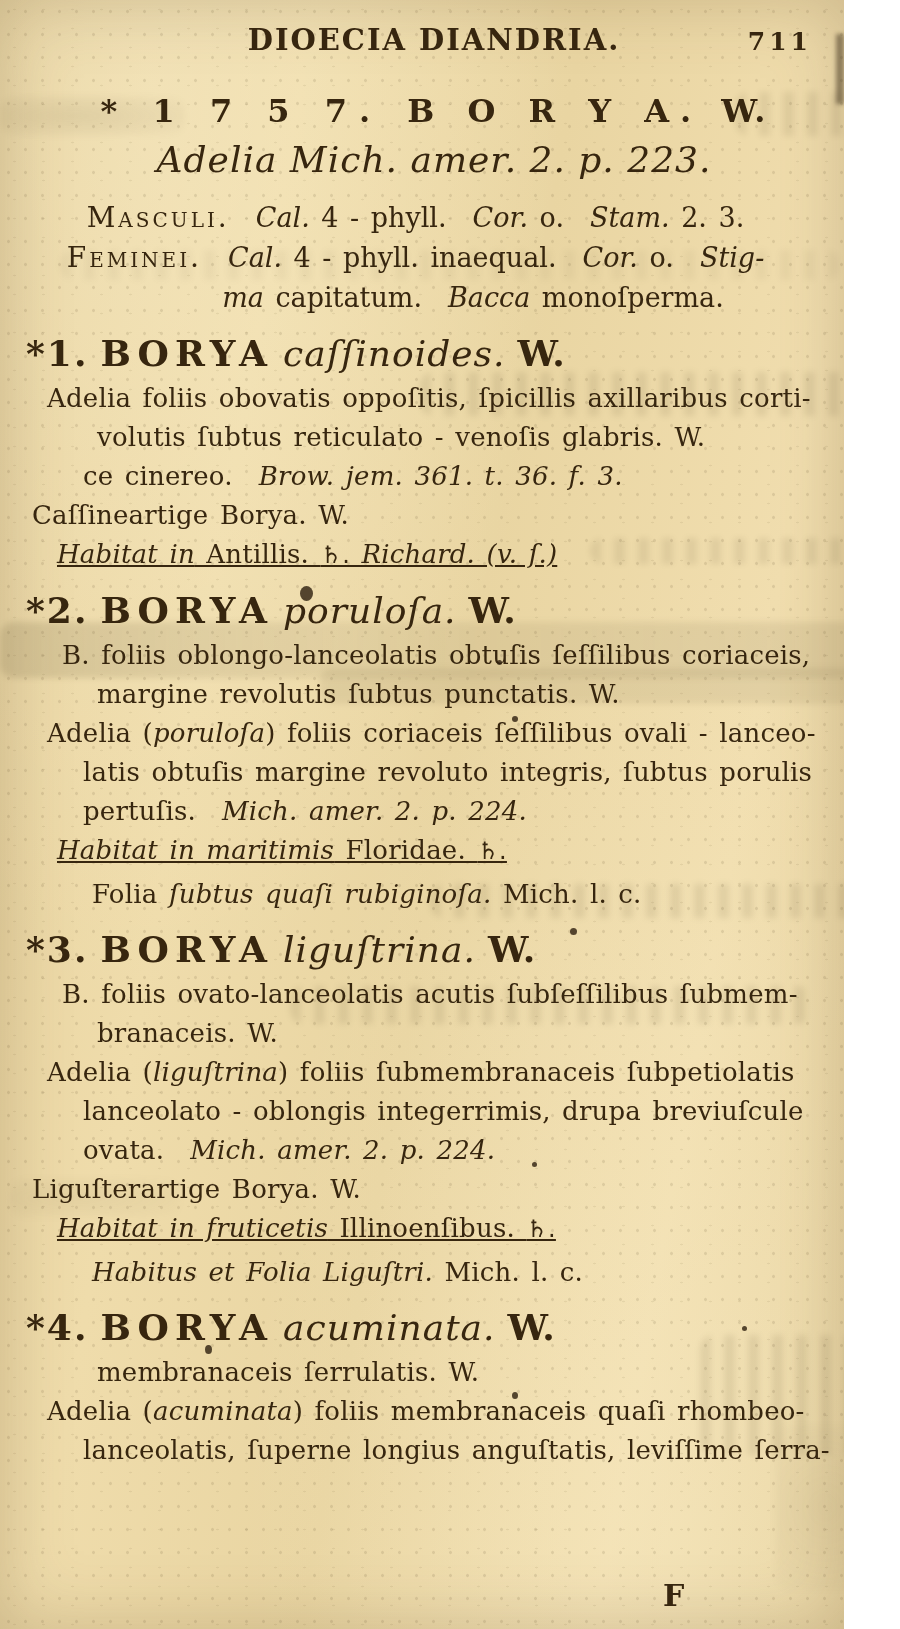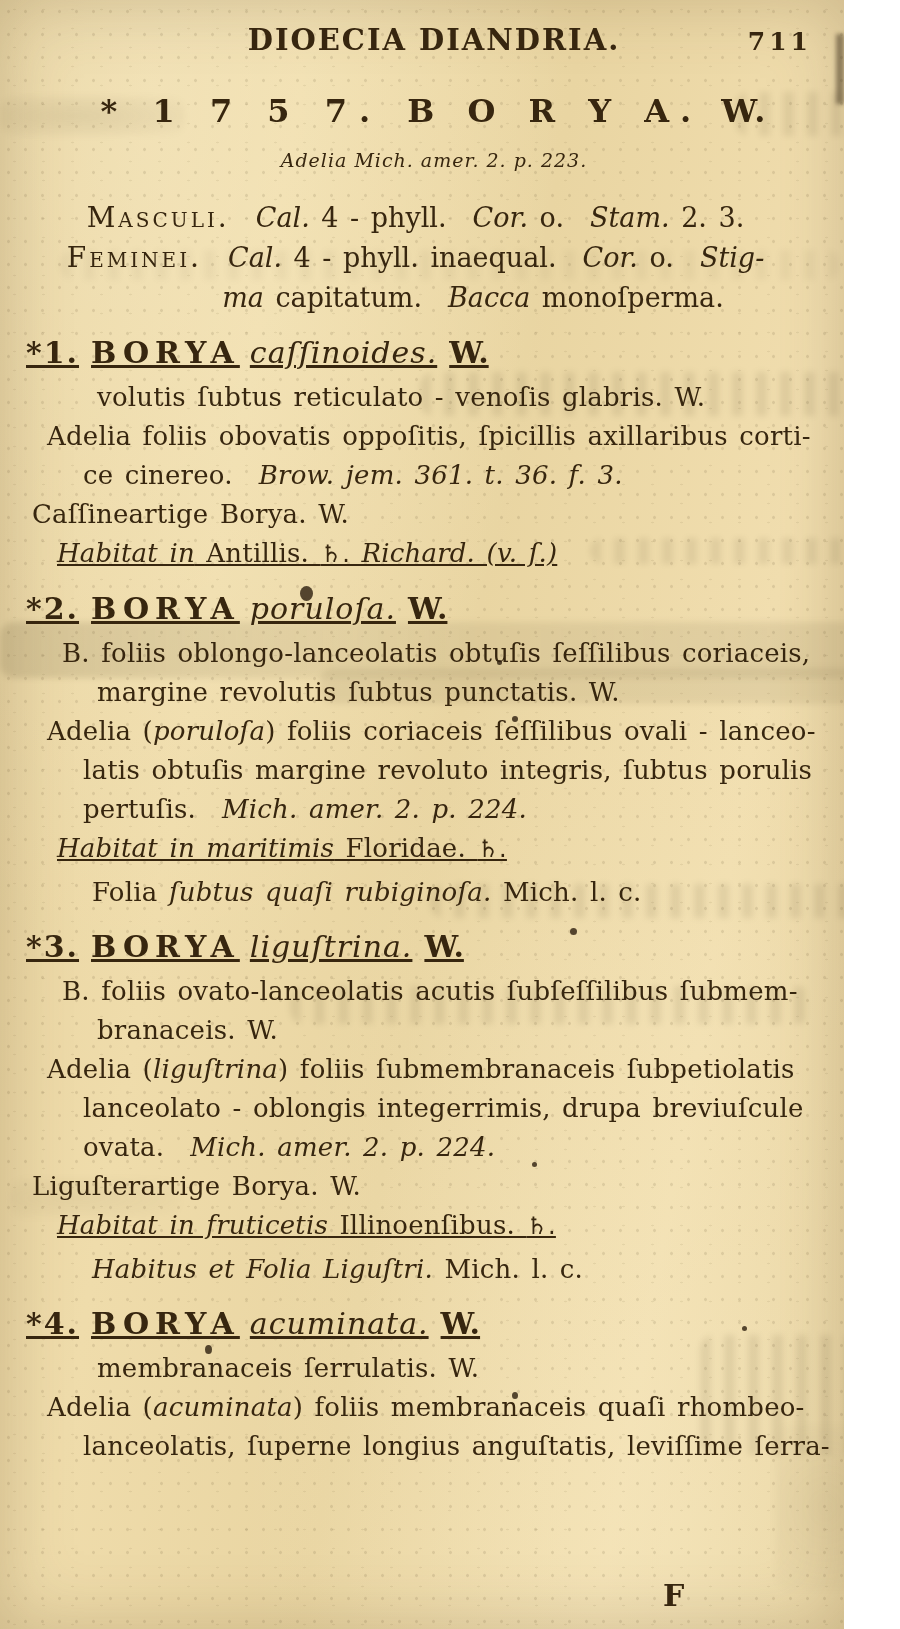--- a/index.html
+++ b/index.html
@@ -19,29 +19,29 @@
   
   .page-header{position:relative;text-align:center;font-weight:700;font-size:29px;
     letter-spacing:2px;line-height:44px;white-space:nowrap;}
   .page-number{position:absolute;right:-6px;top:2px;font-size:25px;letter-spacing:4px;font-weight:700;}
 
   
   .genus-head{text-align:center;font-size:32px;font-weight:700;margin-top:26px;line-height:46px;white-space:nowrap;}
   .gh-num{letter-spacing:12px;}
   .gh-name{letter-spacing:11px;margin-left:14px;}
   .gh-auth{margin-left:8px;letter-spacing:2px;}
-  .genus-syn{text-align:center;font-style:italic;font-size:19px;line-height:40px;margin-top:6px;letter-spacing:1px;}
+  .genus-syn{text-align:center;font-style:italic;font-size:36px;line-height:40px;margin-top:6px;letter-spacing:1px;}
   .sex-line{font-size:27px;line-height:40px;margin-left:-37px;white-space:nowrap;word-spacing:3px;text-align:center;}
   .sex-line.first{margin-top:18px;}
   .fem-wrap{margin-left:78px;}
   .scaps{font-variant:small-caps;letter-spacing:3px;font-size:28px;}
 
   
   .species{margin-top:12px;}
-  .sp-head{margin:10px 0 2px -36px;font-size:30px;line-height:46px;white-space:nowrap;text-decoration:underline;}
+  .sp-head{margin:10px 0 2px -36px;font-size:36px;line-height:46px;white-space:nowrap;}
   .sp-num{font-weight:700;letter-spacing:2px;}
   .sp-name{font-weight:700;letter-spacing:6px;margin-left:12px;}
   .sp-epi{font-style:italic;margin-left:10px;letter-spacing:1px;}
   .sp-auth{font-weight:700;margin-left:12px;}
   .line{font-size:26px;line-height:39px;white-space:nowrap;word-spacing:3px;letter-spacing:.2px;}
   .l-diag-first{margin-left:0;}
   .l-diag-cont{margin-left:35px;}
   .l-syn-first{margin-left:-15px;}
   .l-syn-cont{margin-left:21px;}
   .l-german{margin-left:-30px;}
@@ -123,22 +123,22 @@
     </div>
     <div class="genus-syn">Adelia Mich. amer. 2. p. 223.</div>
 
     <div class="sex-line first"><span class="scaps">Masculi.</span><span class="it gap">Cal.</span><span class=""> 4 - phyll.</span><span class="it gap">Cor.</span><span class=""> o.</span><span class="it gap">Stam.</span><span class=""> 2. 3.</span></div>
     <div class="sex-line"><span class="scaps">Feminei.</span><span class="it gap">Cal.</span><span class=""> 4 - phyll. inaequal.</span><span class="it gap">Cor.</span><span class=""> o.</span><span class="it gap">Stig-</span></div>
     <div class="sex-line fem-wrap"><span class="it">ma</span><span class=""> capitatum.</span><span class="it gap">Bacca</span><span class=""> monoſperma.</span></div>
 
     <div id="species-list">
         <section class="species">
           <div class="sp-head"><span class="sp-num">*1.</span><span class="sp-name">BORYA</span><span class="sp-epi">caſſinoides.</span><span class="sp-auth">W.</span></div>
+          <div class="line l-syn-first"><span class="">Adelia foliis obovatis oppoſitis, ſpicillis axillaribus corti-</span></div>
           <div class="line l-diag-cont"><span class="">volutis ſubtus reticulato - venoſis glabris. W.</span></div>
-          <div class="line l-syn-first"><span class="">Adelia foliis obovatis oppoſitis, ſpicillis axillaribus corti-</span></div>
           <div class="line l-syn-cont"><span class="">ce cinereo.</span><span class="it gap">Brow. jem. 361. t. 36. f. 3.</span></div>
           <div class="line l-german"><span class="">Caſſineartige Borya. W.</span></div>
           <div class="line l-habitat"><span class="it">Habitat in</span><span class=""> Antillis. </span><span class="sym">♄.</span><span class="it"> Richard. (v. ſ.)</span></div>
         </section>
         <section class="species">
           <div class="sp-head"><span class="sp-num">*2.</span><span class="sp-name">BORYA</span><span class="sp-epi">poruloſa.</span><span class="sp-auth">W.</span></div>
           <div class="line l-diag-first"><span class="">B. foliis oblongo-lanceolatis obtuſis ſeſſilibus coriaceis,</span></div>
           <div class="line l-diag-cont"><span class="">margine revolutis ſubtus punctatis. W.</span></div>
           <div class="line l-syn-first"><span class="">Adelia (</span><span class="it">poruloſa</span><span class="">) foliis coriaceis ſeſſilibus ovali - lanceo-</span></div>
           <div class="line l-syn-cont"><span class="">latis obtuſis margine revoluto integris, ſubtus porulis</span></div>

